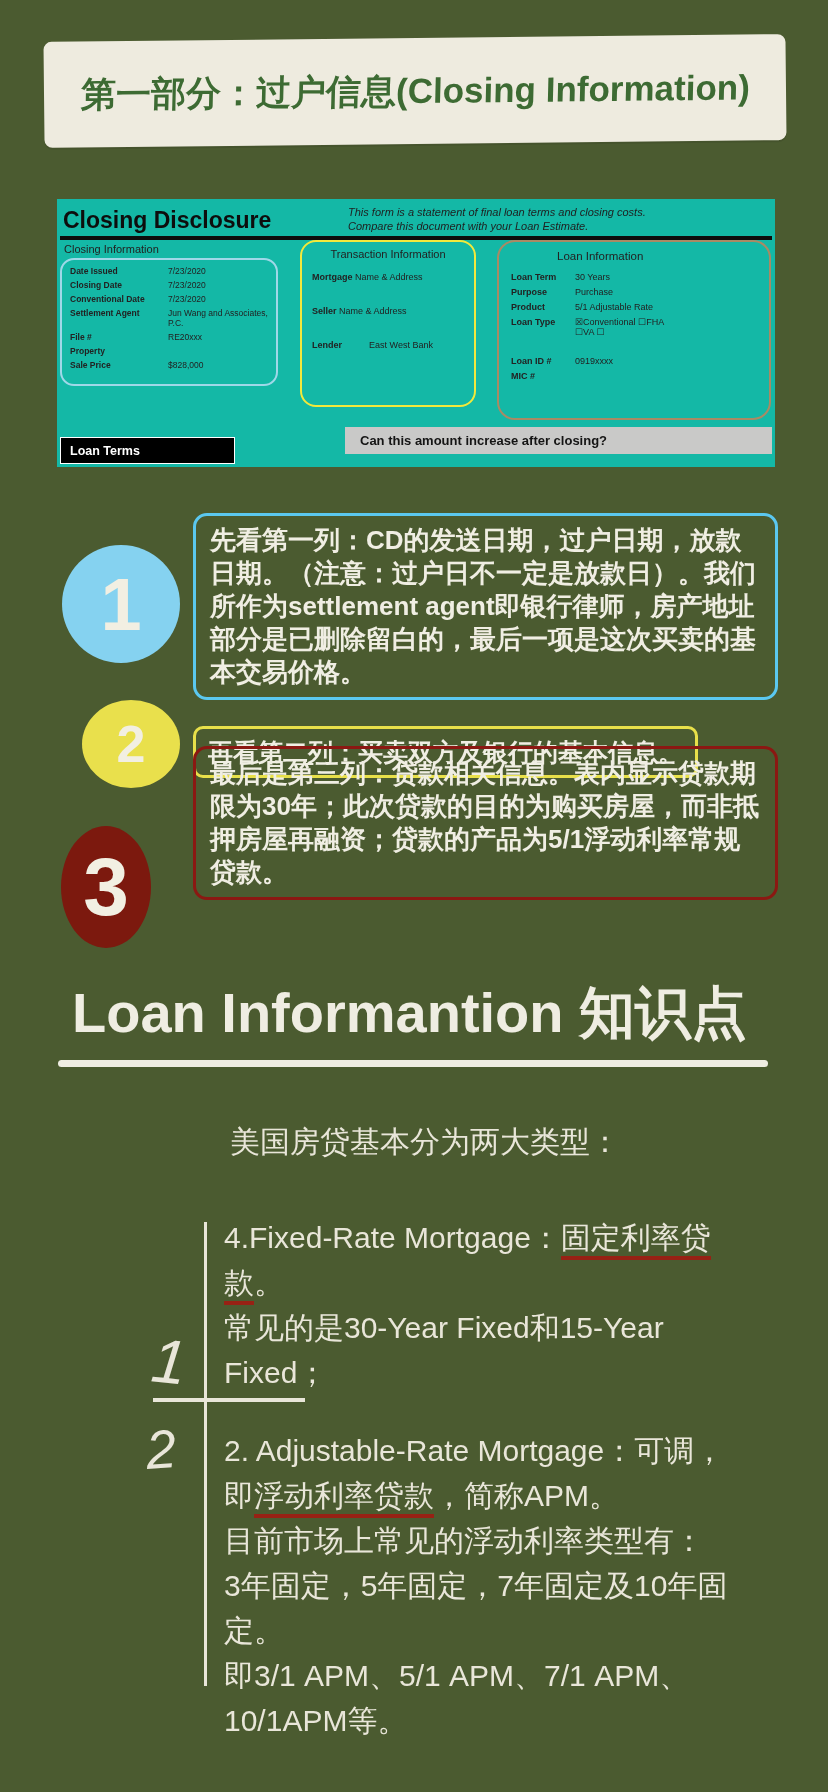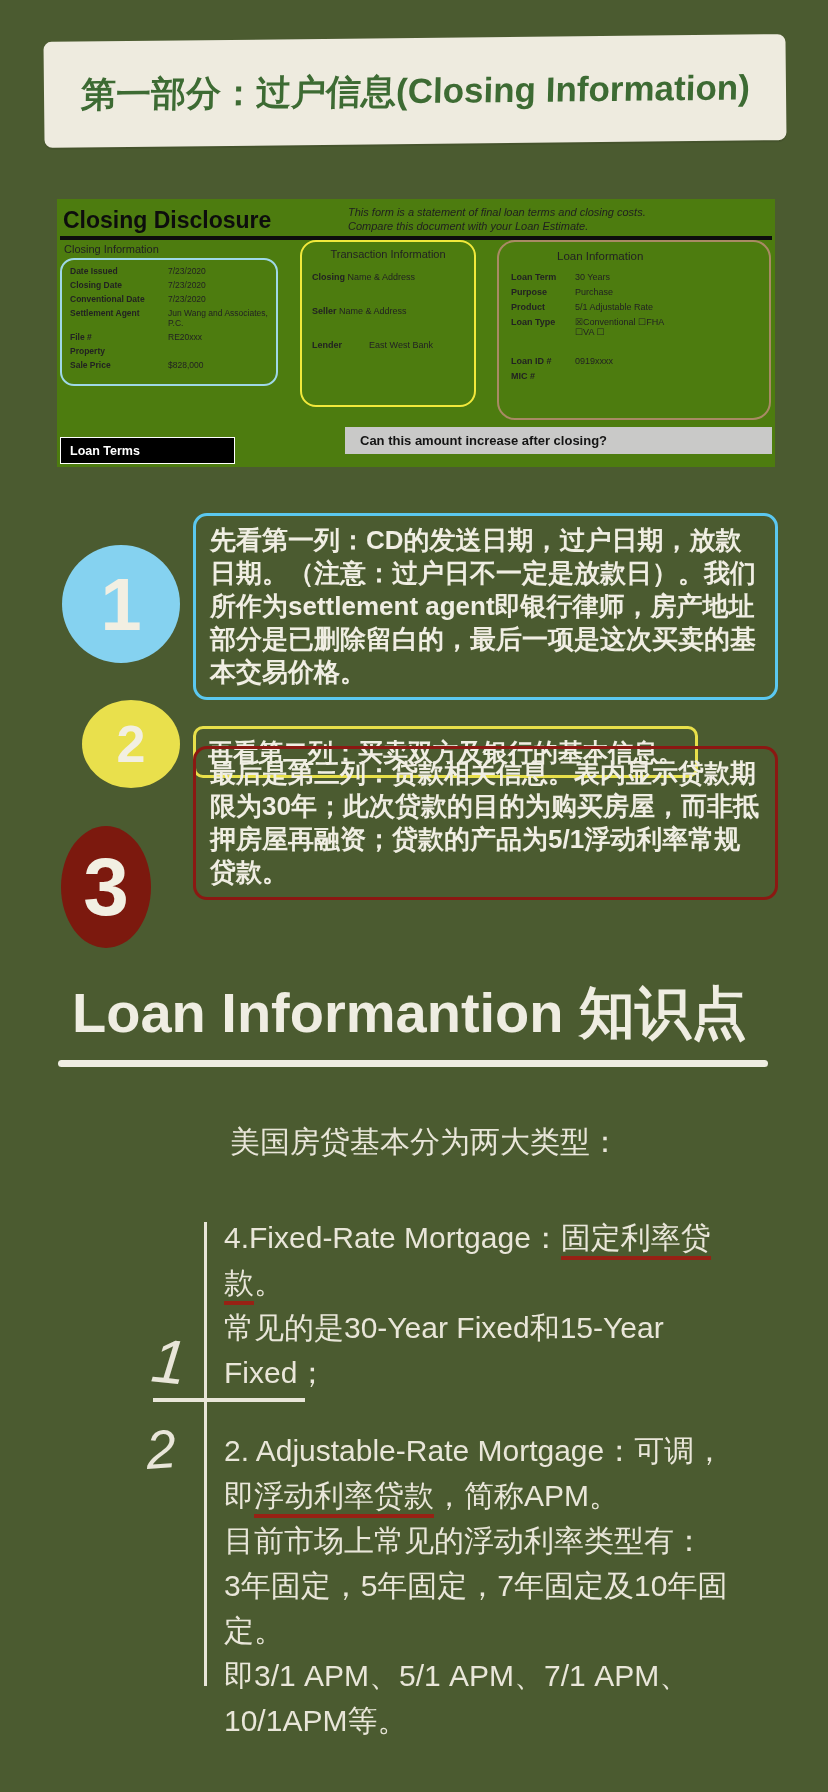--- a/index.html
+++ b/index.html
@@ -21,21 +21,21 @@
   }
   .banner-title {
     color:#3D6B33; font-size:35px; font-weight:bold;
     white-space:nowrap; transform:skewX(-2deg);
     letter-spacing:0px;
   }
 
   
   .form-doc {
     left:57px; top:199px; width:718px; height:268px;
-    background:#4d7c0f; color:#1a1a1a;
+    background:#14b8a6; color:#1a1a1a;
   }
   .fd-title { position:absolute; left:6px; top:8px; font-size:23px; font-weight:bold; color:#0d0d0d; }
   .fd-note  { position:absolute; left:291px; top:6px; width:424px; font-size:11px; font-style:italic; color:#1f1f1f; line-height:14px; }
   .fd-rule  { position:absolute; left:3px; top:37px; width:712px; height:4px; background:#0d0d0d; }
   .fd-h1    { position:absolute; left:7px; top:44px; font-size:11px; color:#222; }
   .fd-box-blue {
     position:absolute; left:3px; top:59px; width:218px; height:128px;
     border:2px solid #9FD8E8; border-radius:14px; padding:6px 8px; box-sizing:border-box;
   }
   .fd-grid { display:grid; grid-template-columns:98px 1fr; row-gap:4px; font-size:8.5px; color:#222; }
@@ -131,21 +131,21 @@
         <div class="lbl">Property</div>
         <div class="val"></div>
         <div class="lbl">Sale Price</div>
         <div class="val">$828,000</div>
       </div>
     </div>
 
     <div class="fd-box-yellow">
       <div class="fd-h2">Transaction Information</div>
       <div class="fd-trow">
-        <span class="lbl">Closing</span>
+        <span class="lbl">Mortgage</span>
         <span>Name &amp; Address</span>
       </div>
       <div class="fd-trow">
         <span class="lbl">Seller</span>
         <span>Name &amp; Address</span>
       </div>
       <div class="fd-trow">
         <span class="lbl">Lender</span>
         <span class="gap"></span>
         <span>East West Bank</span>

